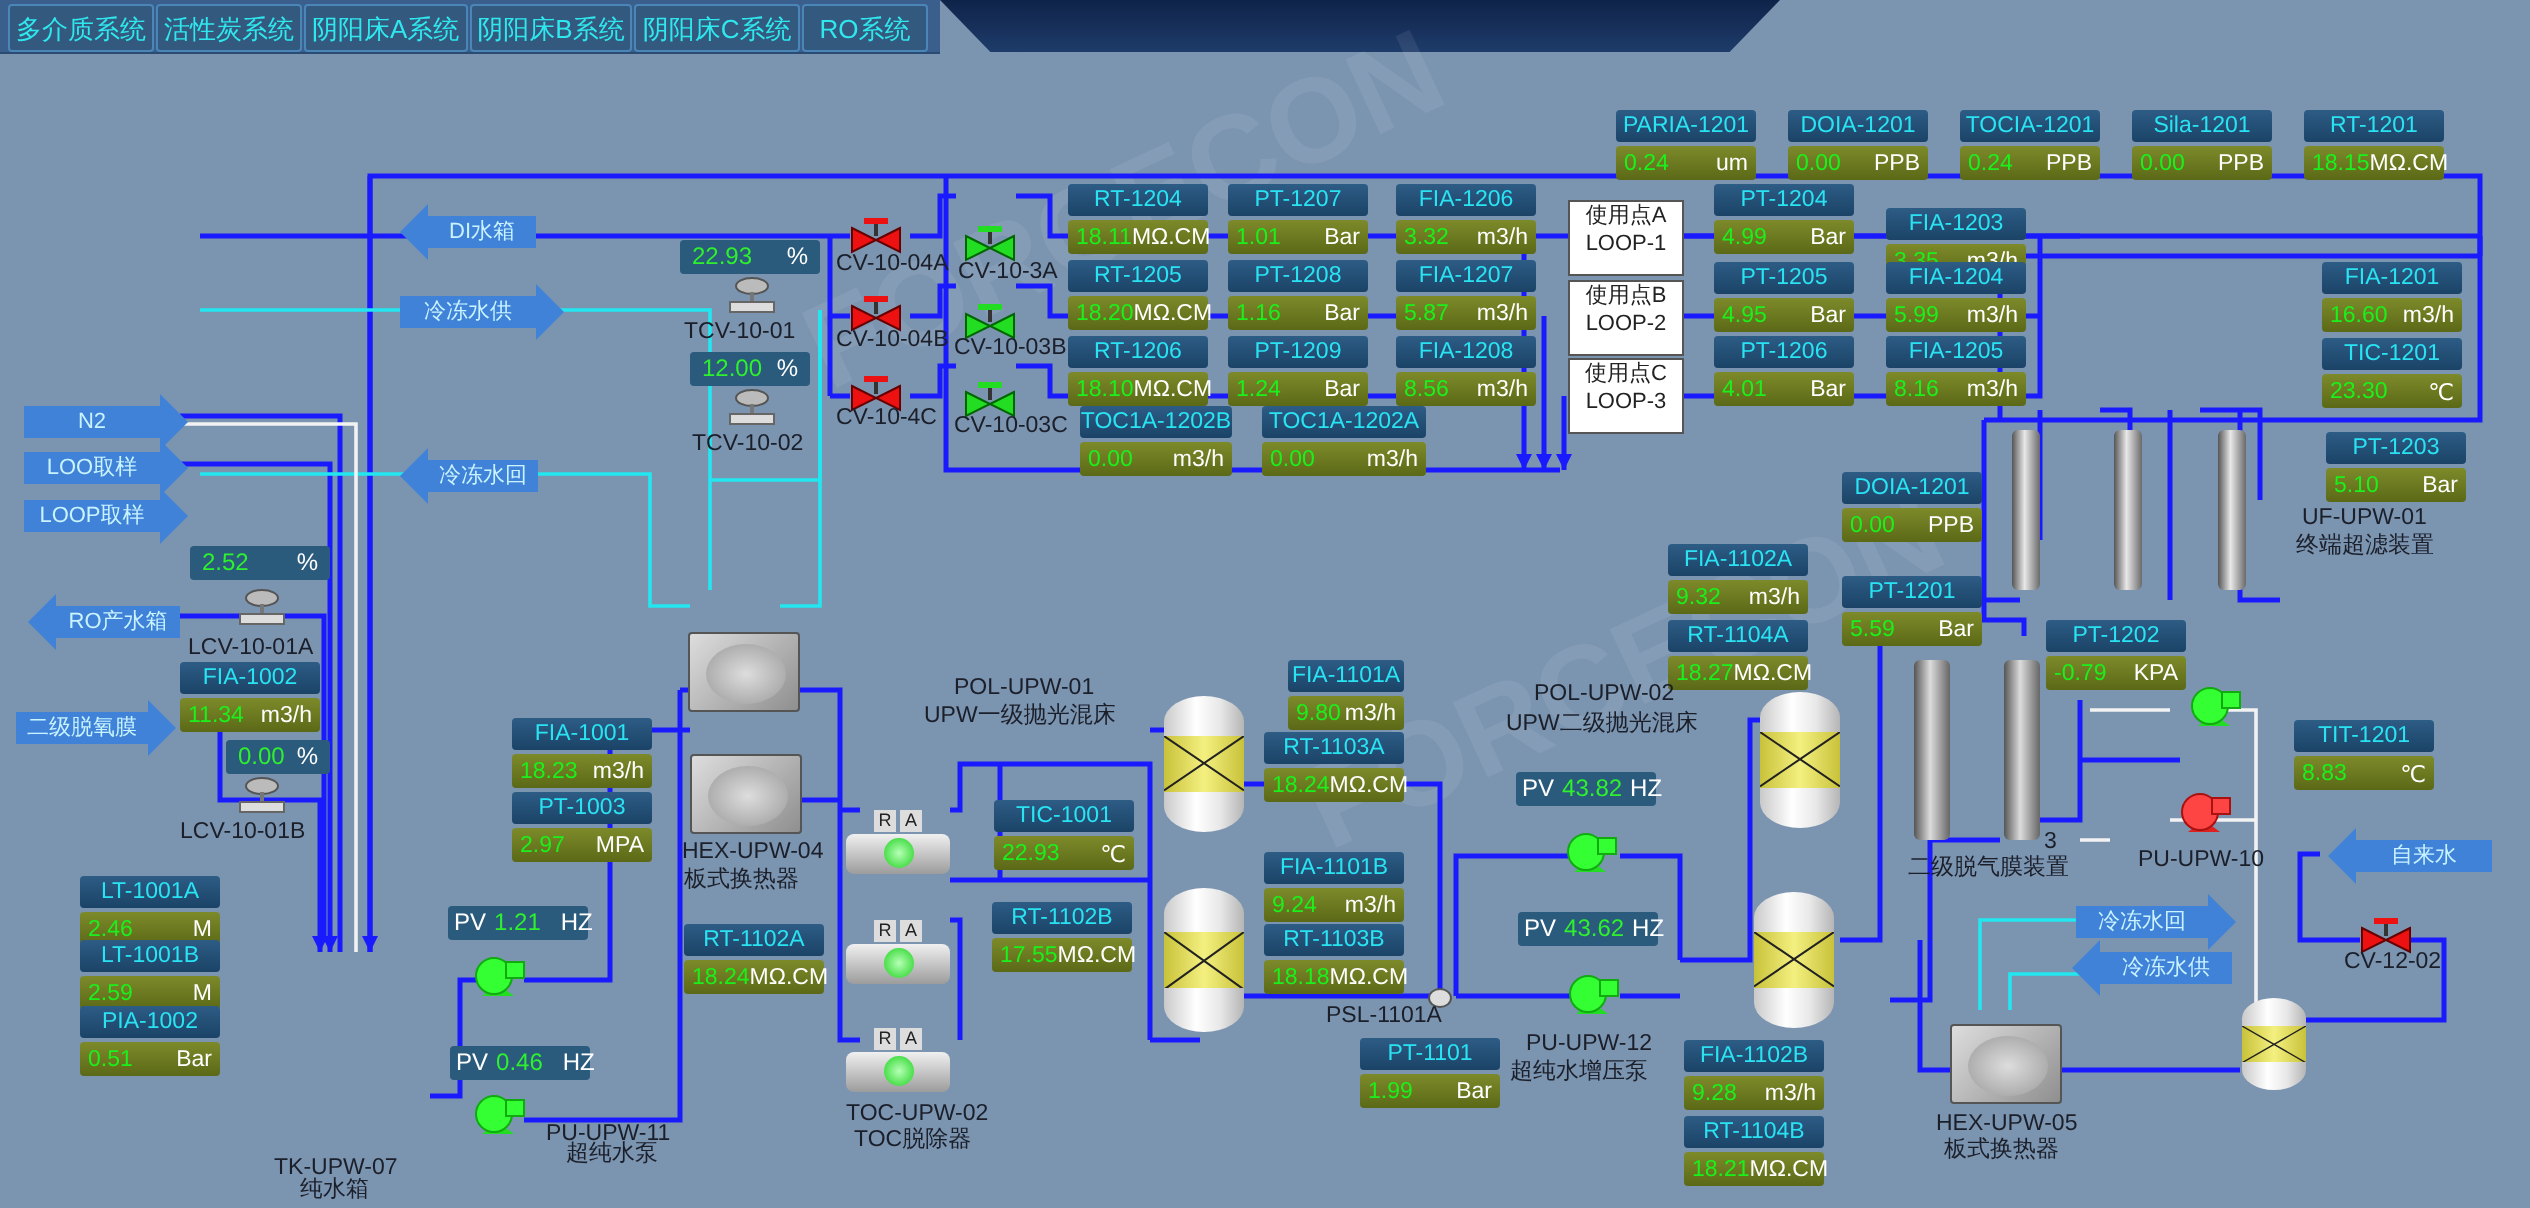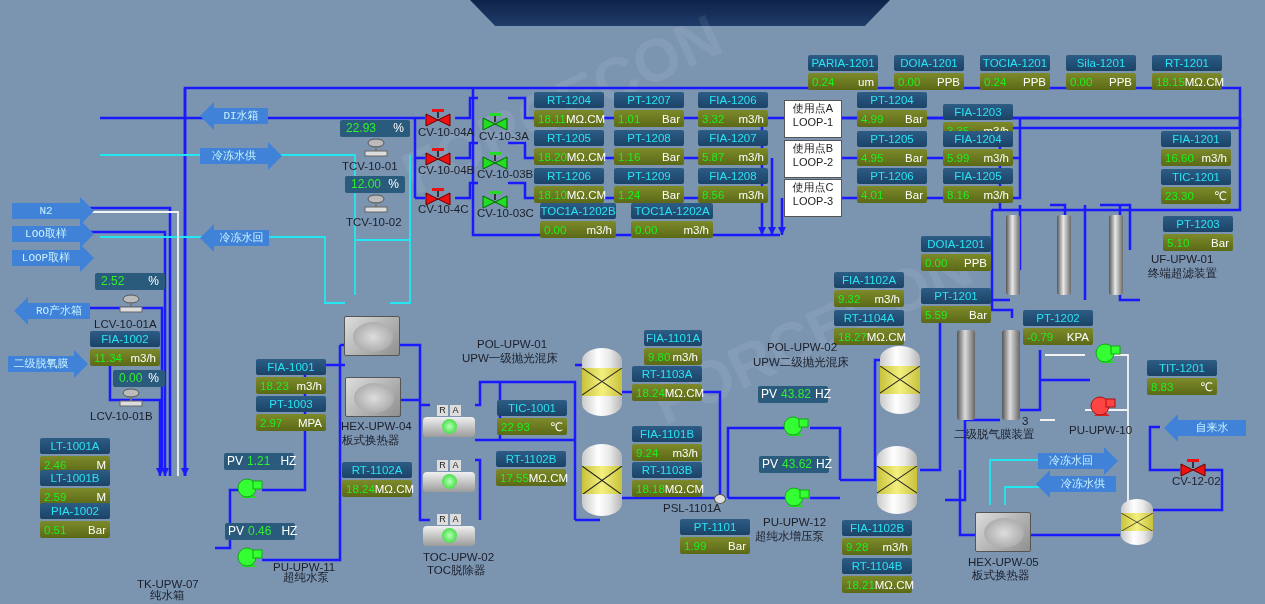--- a/index.html
+++ b/index.html
@@ -12,21 +12,21 @@
   .tag { position: absolute; width: 70px; }
   .tag .h { height: 16px; background: linear-gradient(#2d5c85,#1b4367); color: #29e3f3; font-size: 11.5px; text-align: center; line-height: 16px; border-radius: 2px; }
   .tag .v { height: 17px; margin-top: 2px; background: linear-gradient(#7d8a2a,#5b6917); border-radius: 2px; display: flex; justify-content: space-between; align-items: center; padding: 0 4px; font-size: 11.5px; }
   .tag .v .num { color: #1cf01c; }
   .tag .v .unit { color: #ffffff; }
   .pct { position: absolute; width: 70px; height: 17px; background: #2a5a7c; border-radius: 2px; display: flex; justify-content: space-between; padding: 0 6px; line-height: 17px; font-size: 12px; }
   .pct .num { color: #2ef02e; } .pct .unit { color: #fff; }
   .pv { position: absolute; width: 70px; height: 17px; background: #2a5a7c; border-radius: 2px; font-size: 12px; line-height: 17px; padding: 0 3px; color: #fff; display: flex; gap: 4px; }
   .pv .num { color: #2ef02e; }
   .lbl { position: absolute; color: #1b1f2a; font-size: 11.5px; white-space: nowrap; text-align: center; line-height: 13px; }
-  .arrow { position: absolute; height: 16px; background: #3f82d8; color: #c8f3ff; font-size: 11px; line-height: 16px; text-align: center; font-family: Liberation Mono, monospace; }
+  .arrow { position: absolute; height: 16px; background: #3f82d8; color: #c8f3ff; font-size: 11px; line-height: 16px; text-align: center; }
   .arrow.right::after { content: ""; position: absolute; right: -14px; top: -6px; border-left: 14px solid #3f82d8; border-top: 14px solid transparent; border-bottom: 14px solid transparent; }
   .arrow.left::before { content: ""; position: absolute; left: -14px; top: -6px; border-right: 14px solid #3f82d8; border-top: 14px solid transparent; border-bottom: 14px solid transparent; }
   .loopbox { position: absolute; left: 784px; width: 58px; height: 38px; background: #fff; border: 1px solid #555; color: #222; font-size: 11px; text-align: center; line-height: 14px; padding-top: 0; }
   .tank { position: absolute; background: linear-gradient(90deg,#c9c9c9,#ffffff 40%,#e8e8e8 70%,#b5b5b5); border-radius: 22px / 14px; }
   .tank .band { position: absolute; left: 0; right: 0; top: 30%; height: 40%; background: linear-gradient(90deg,#c8c23a,#f4f080 50%,#c8c23a); }
   .tank .band svg { width: 100%; height: 100%; }
   .pump { position: absolute; width: 28px; height: 22px; }
   .hex { position: absolute; width: 56px; height: 40px; background: linear-gradient(135deg,#ddd,#8f8f8f); border: 1px solid #555; border-radius: 2px; }
   .hex .disk { position: absolute; left: 8px; top: 5px; width: 40px; height: 30px; border-radius: 50%; background: radial-gradient(#ddd,#9a9a9a); }
   .toc { position: absolute; width: 52px; height: 34px; }
@@ -37,20 +37,28 @@
   .uf { position: absolute; width: 14px; height: 80px; background: linear-gradient(90deg,#555,#e8e8e8 45%,#6a6a6a); border-radius: 3px; }
   .degas { position: absolute; width: 18px; height: 90px; background: linear-gradient(90deg,#555,#dcdcdc 45%,#666); border-radius: 3px; }
   .manual { position: absolute; width: 26px; height: 20px; }
   .watermark { position: absolute; color: rgba(255,255,255,0.08); font-size: 60px; font-weight: bold; transform: rotate(-25deg); pointer-events: none; }
 </style>
 </head>
 <body>
 
 <div id="stage">
 
+  <div class="topbar" style="left:0;width:470px;gap:1px;padding-left:4px;">
+    <div class="navbtn">多介质系统</div>
+    <div class="navbtn">活性炭系统</div>
+    <div class="navbtn">阴阳床A系统</div>
+    <div class="navbtn">阴阳床B系统</div>
+    <div class="navbtn">阴阳床C系统</div>
+    <div class="navbtn" style="padding:0 8px;">RO系统</div>
+  </div>
   <div class="banner"></div>
 
   <div class="watermark" style="left:390px;top:70px;">FORCECON</div>
   <div class="watermark" style="left:640px;top:300px;">FORCECON</div>
 
   <svg id="pipes" viewBox="0 0 1265 604">
     <g fill="none" stroke="#1a1aff" stroke-width="2.5">
 
       <path d="M185 476 V88 H1240 V128"></path>
       <path d="M1240 128 H1000 V210"></path>

